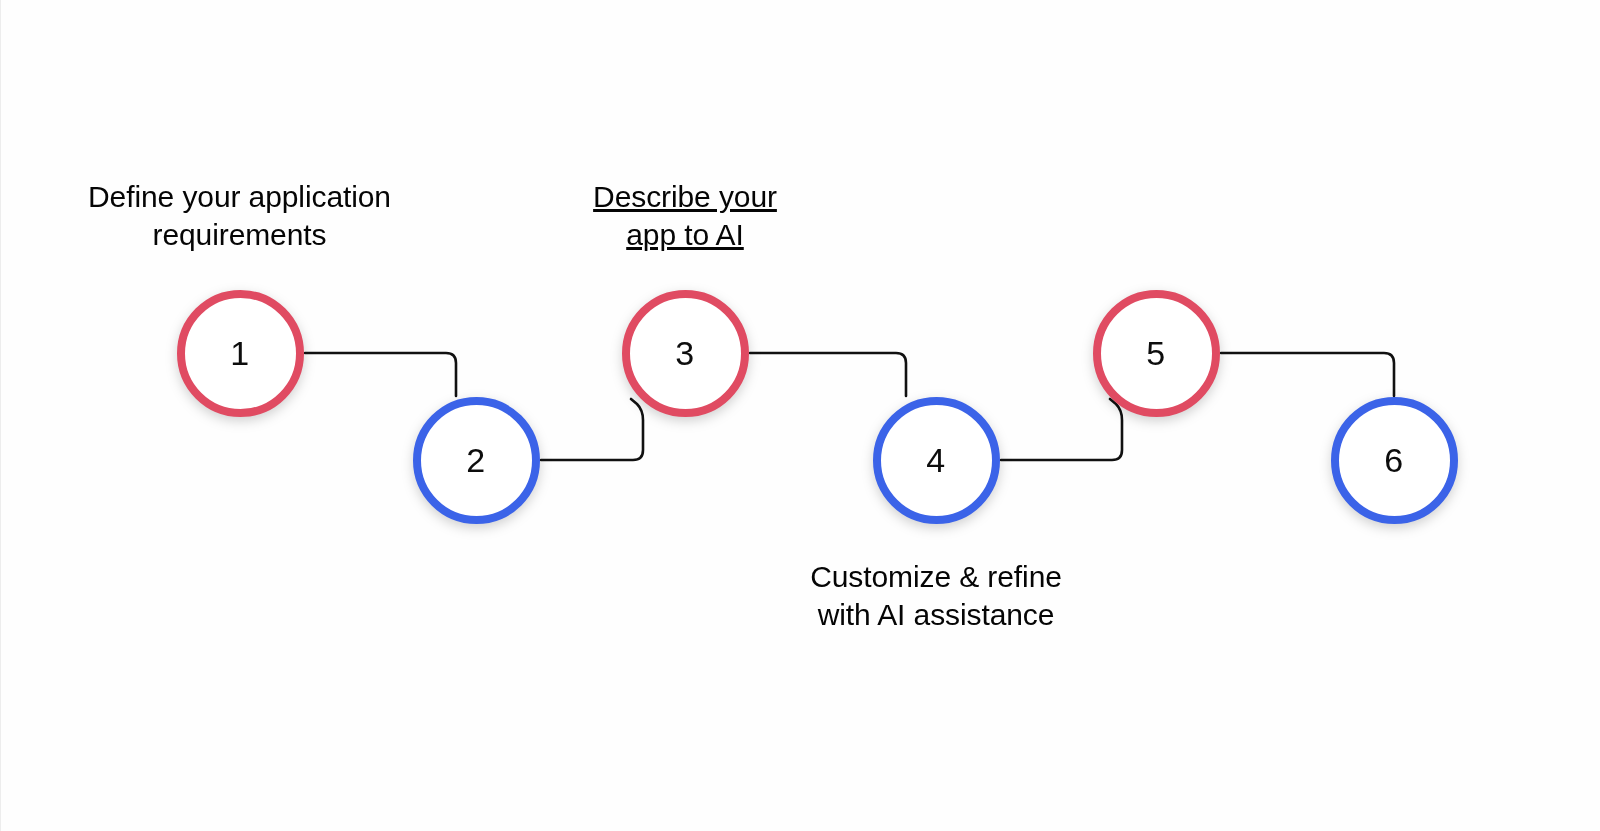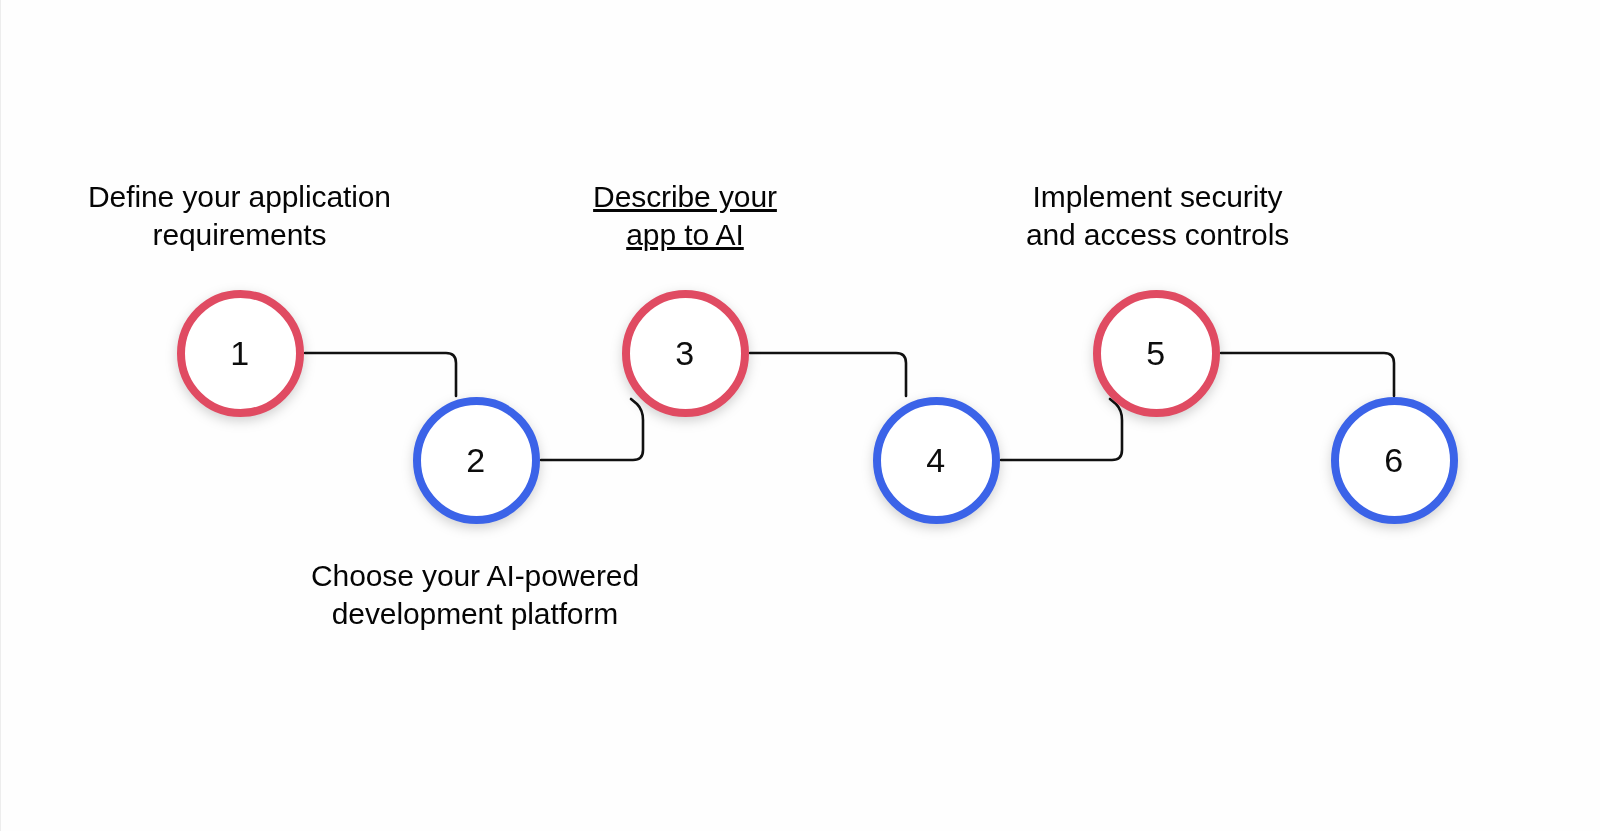--- a/index.html
+++ b/index.html
@@ -82,36 +82,34 @@
 
   <div class="node" style="left: 175.5px; top: 289.5px; border: 8px solid rgb(224, 75, 98);">
     <span class="node-number">1</span>
   </div>
   <div class="label above" style="left: 66px; top: 178px; width: 345px; color: rgb(5, 5, 5);">Define your application
 requirements</div>
 
   <div class="node" style="left: 411.5px; top: 396.5px; border: 8px solid rgb(59, 99, 232);">
     <span class="node-number">2</span>
   </div>
-  <div class="label below" style="left: 290px; top: 557px; width: 368px; color: rgb(5, 5, 5);">Choose your AI-powered
-development platform</div>
 
   <div class="node" style="left: 620.5px; top: 289.5px; border: 8px solid rgb(224, 75, 98);">
     <span class="node-number">3</span>
   </div>
   <div class="label above" style="left: 574px; top: 178px; width: 220px; color: rgb(5, 5, 5); text-decoration: underline;">Describe your
 app to AI</div>
 
   <div class="node" style="left: 871.5px; top: 396.5px; border: 8px solid rgb(59, 99, 232);">
     <span class="node-number">4</span>
   </div>
+  <div class="label below" style="left: 790px; top: 558px; width: 290px; color: rgb(5, 5, 5);">Customize &amp; refine
+with AI assistance</div>
 
   <div class="node" style="left: 1091.5px; top: 289.5px; border: 8px solid rgb(224, 75, 98);">
     <span class="node-number">5</span>
   </div>
-  <div class="label above" style="left: 1008px; top: 178px; width: 297px; color: rgb(5, 5, 5);">Implement security
-and access controls</div>
 
   <div class="node" style="left: 1329.5px; top: 396.5px; border: 8px solid rgb(59, 99, 232);">
     <span class="node-number">6</span>
   </div>
 
 </div>
 
 </body></html>

